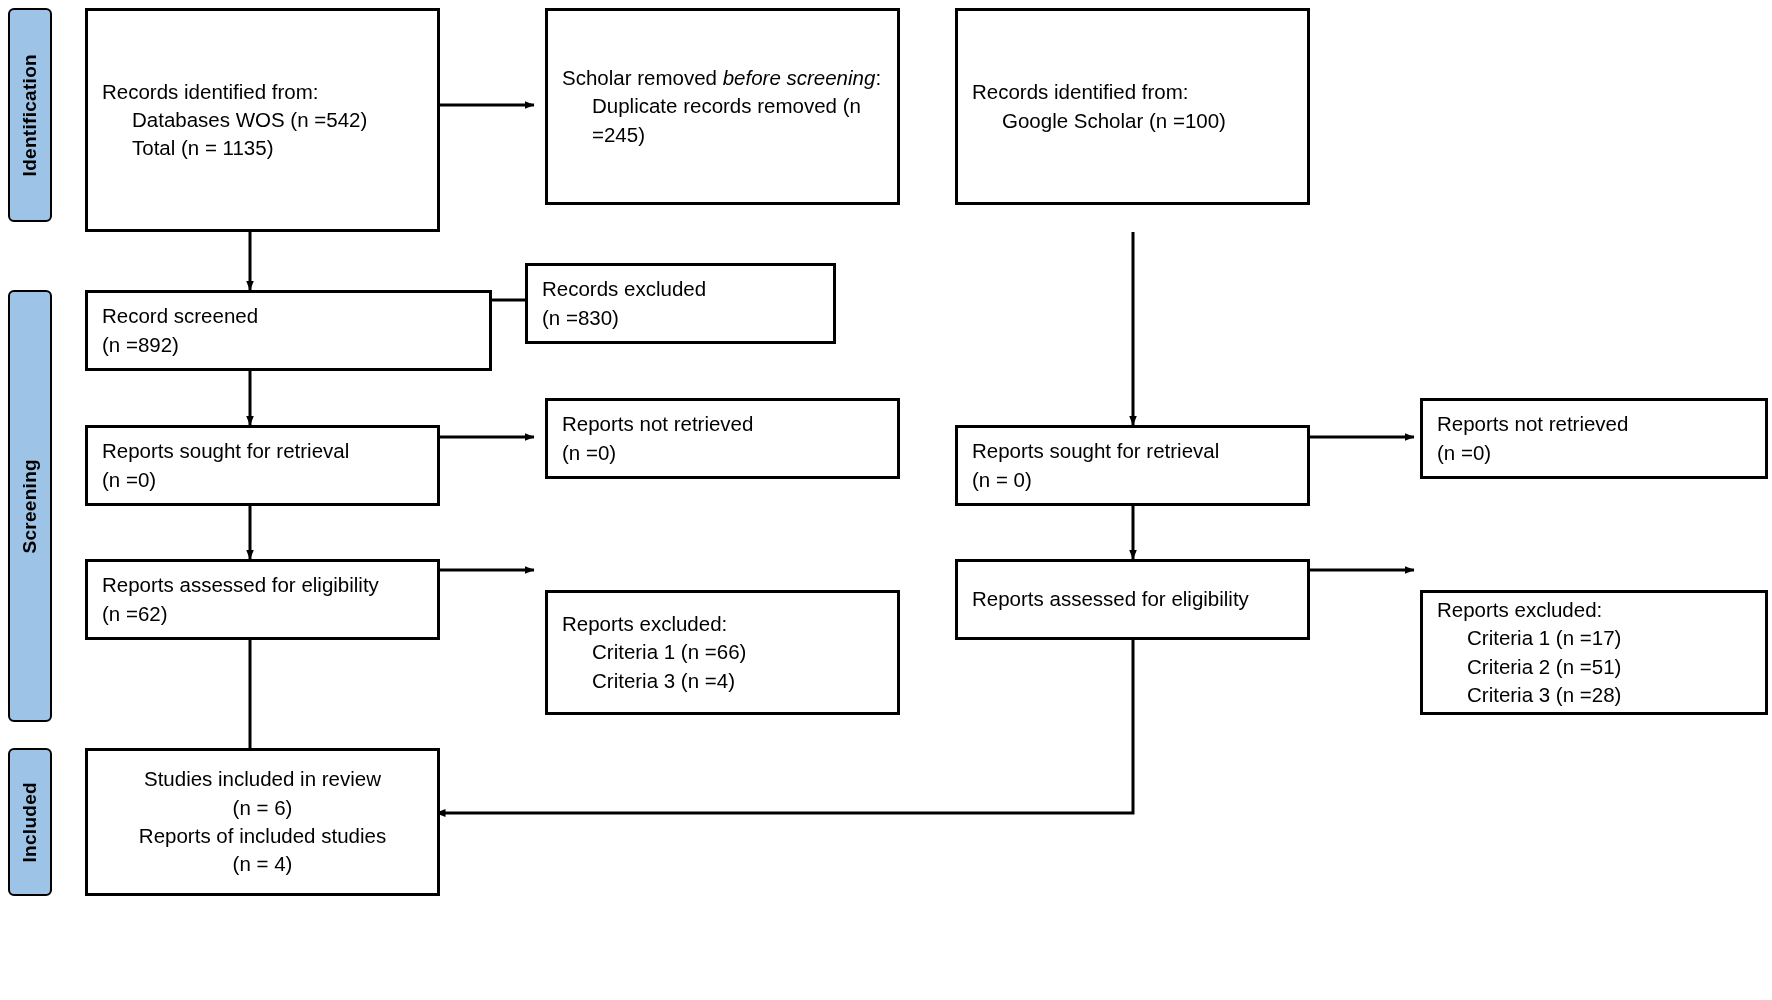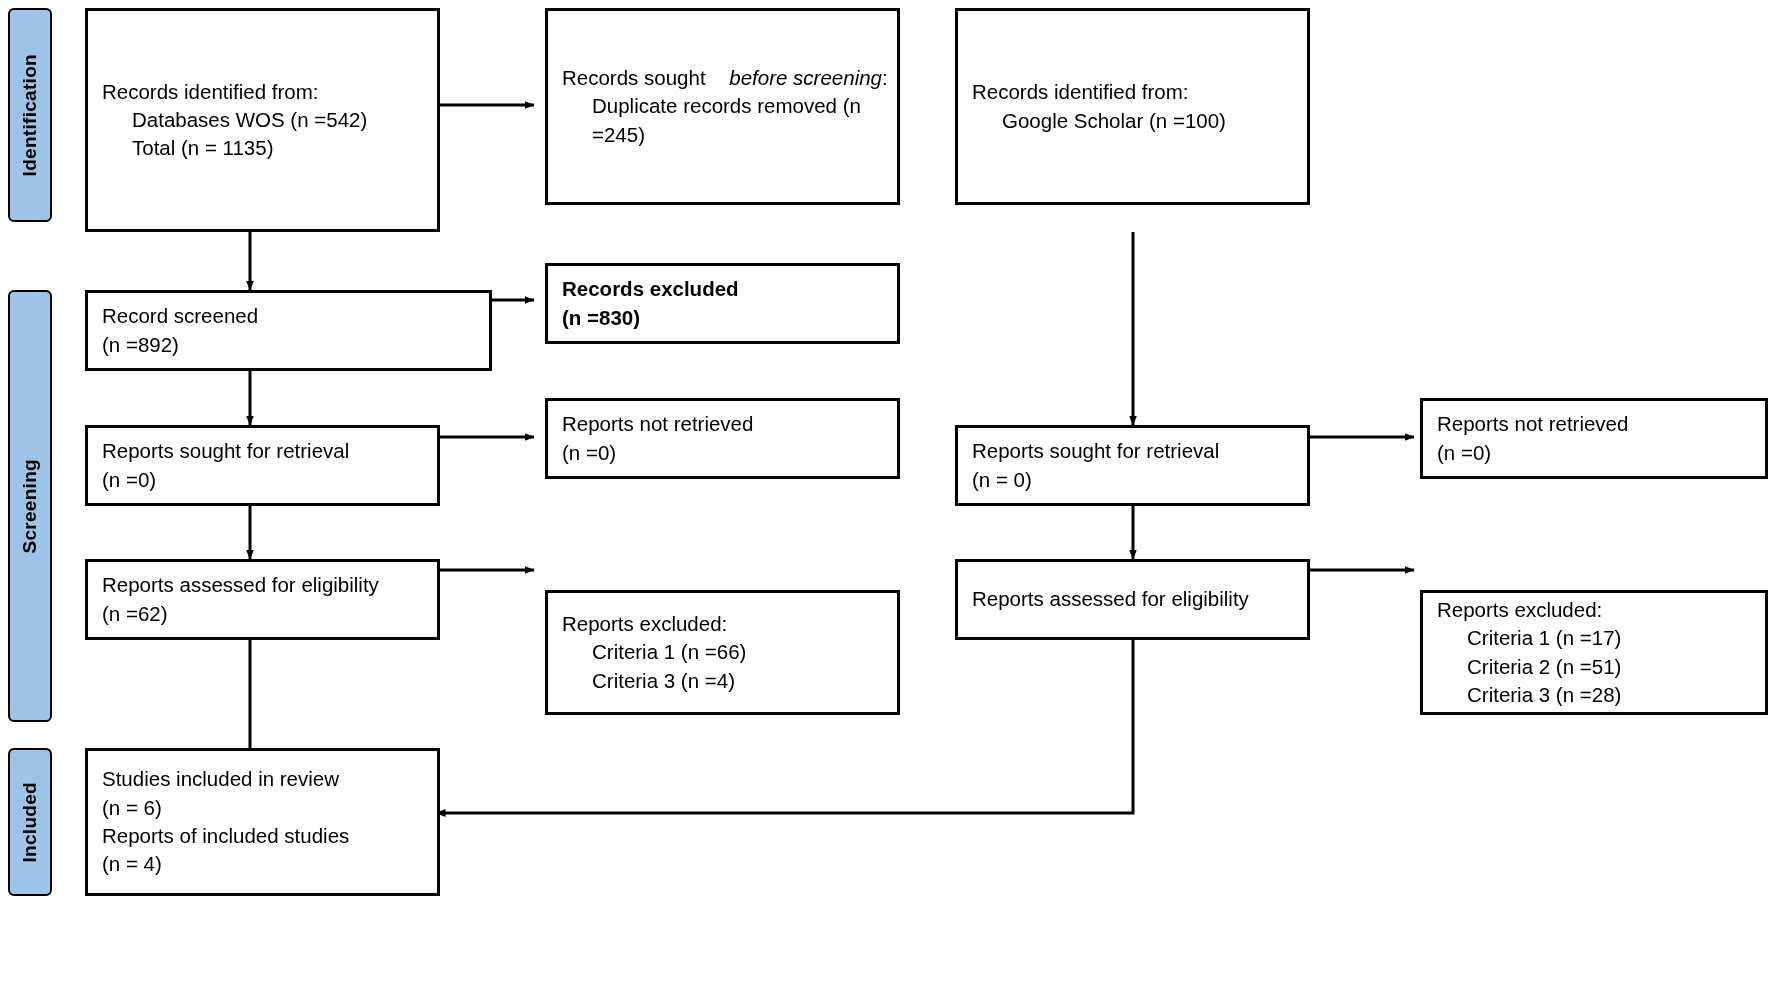--- a/index.html
+++ b/index.html
@@ -54,21 +54,20 @@
     font-size: 20.5px;
     line-height: 1.38;
     white-space: pre;
     color: #000000;
   }
   .box .line.indent {
     padding-left: 30px;
   }
   .box .line em {
     font-style: italic;
-    margin-left: 18px;
   }
   
   #connectors {
     position: absolute;
     left: 0;
     top: 0;
     width: 1772px;
     height: 1000px;
     pointer-events: none;
   }
@@ -126,36 +125,36 @@
     <span class="phase-text">Included</span>
   </div>
 
   <div class="box" style="left:85px; top:8px; width:355px; height:224px;">
     <div class="line">Records identified from:</div>
     <div class="line indent">Databases WOS (n =542)</div>
     <div class="line indent">Total (n = 1135)</div>
   </div>
 
   <div class="box" style="left:545px; top:8px; width:355px; height:197px;">
-    <div class="line"><span>Records sought </span><em>before screening</em><span>:</span></div>
+    <div class="line"><span>Scholar removed </span><em>before screening</em><span>:</span></div>
     <div class="line indent">Duplicate records removed (n</div>
     <div class="line indent">=245)</div>
   </div>
 
   <div class="box" style="left:955px; top:8px; width:355px; height:197px;">
     <div class="line">Records identified from:</div>
     <div class="line indent">Google Scholar (n =100)</div>
   </div>
 
   <div class="box" style="left:85px; top:290px; width:407px; height:81px;">
     <div class="line">Record screened</div>
     <div class="line">(n =892)</div>
   </div>
 
-  <div class="box" style="left:545px; top:263px; width:355px; height:81px;font-weight:bold;">
+  <div class="box" style="left:525px; top:263px; width:311px; height:81px;">
     <div class="line">Records excluded</div>
     <div class="line">(n =830)</div>
   </div>
 
   <div class="box" style="left:85px; top:425px; width:355px; height:81px;">
     <div class="line">Reports sought for retrieval</div>
     <div class="line">(n =0)</div>
   </div>
 
   <div class="box" style="left:545px; top:398px; width:355px; height:81px;">
@@ -188,20 +187,20 @@
     <div class="line">Reports assessed for eligibility</div>
   </div>
 
   <div class="box" style="left:1420px; top:590px; width:348px; height:125px;">
     <div class="line">Reports excluded:</div>
     <div class="line indent">Criteria 1 (n =17)</div>
     <div class="line indent">Criteria 2 (n =51)</div>
     <div class="line indent">Criteria 3 (n =28)</div>
   </div>
 
-  <div class="box" style="left:85px; top:748px; width:355px; height:148px;">
+  <div class="box" style="left:85px; top:748px; width:355px; height:148px;text-align:center;">
     <div class="line">Studies included in review</div>
     <div class="line">(n = 6)</div>
     <div class="line">Reports of included studies</div>
     <div class="line">(n = 4)</div>
   </div>
 
 </div>
 
 </body></html>

